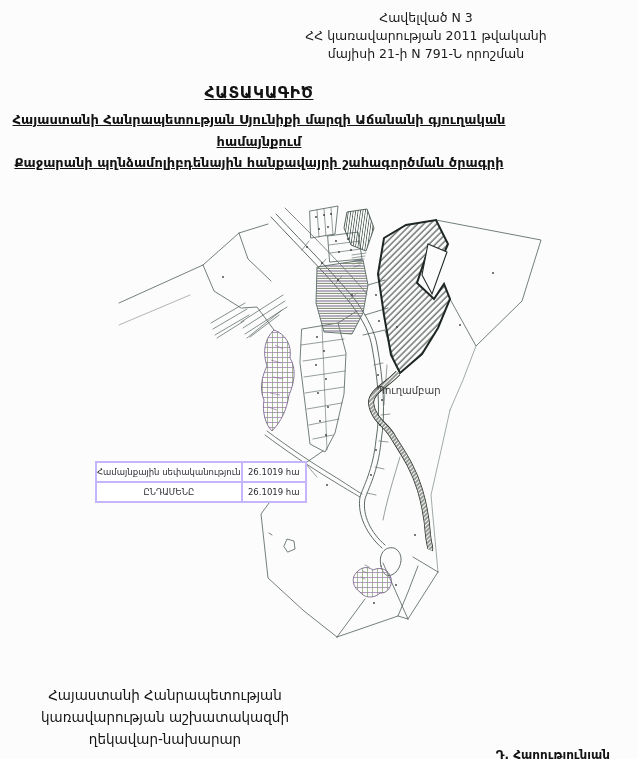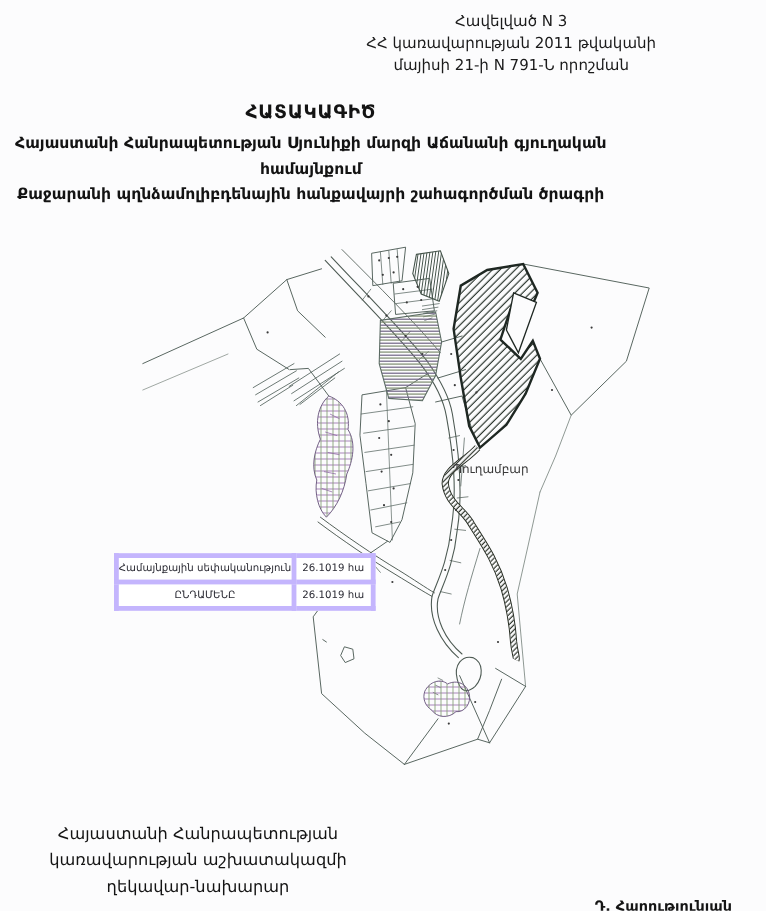--- a/index.html
+++ b/index.html
@@ -8,31 +8,31 @@
     background:#fcfcfd;
     font-family:"DejaVu Sans","DejaVu Serif",sans-serif;
     color:#161616;
   }
   .page{position:absolute;inset:0;}
   .header-block{
     position:absolute;top:9px;left:240px;width:372px;
     text-align:center;font-size:12.5px;font-weight:normal;line-height:18px;color:#1b1b1b;
   }
   .title-block{
-    position:absolute;top:84px;left:0;width:518px;text-align:center;font-weight:bold;color:#131313;
+    position:absolute;top:84px;left:0;width:518px;text-align:center;font-weight:bold;color:#131313;text-decoration:underline;
   }
   .doc-title{font-size:15.5px;letter-spacing:.6px;margin-bottom:7px;}
   .title-line{font-size:13px;line-height:21.5px;}
   svg.map{position:absolute;left:95px;top:195px;}
   table.area-table{
     position:absolute;left:95px;top:461px;border-collapse:collapse;background:#ffffff;
     table-layout:fixed;
   }
   table.area-table td{
-    border:4px solid #c4b5fd;font-size:8.5px;line-height:10px;text-align:center;
+    border:2px solid #c4b5fd;font-size:8.5px;line-height:10px;text-align:center;
     color:#2a2a33;padding:0;height:18px;white-space:nowrap;overflow:hidden;
   }
   td.c-label{width:121px;}
   td.c-value{width:62px;}
   .sig-left{
     position:absolute;left:14px;top:684px;width:302px;text-align:center;
     font-size:13.5px;font-weight:normal;line-height:22px;color:#141414;
   }
   .sig-right{
     position:absolute;right:28px;top:719px;font-size:12px;font-weight:bold;color:#141414;margin-top:29px;

